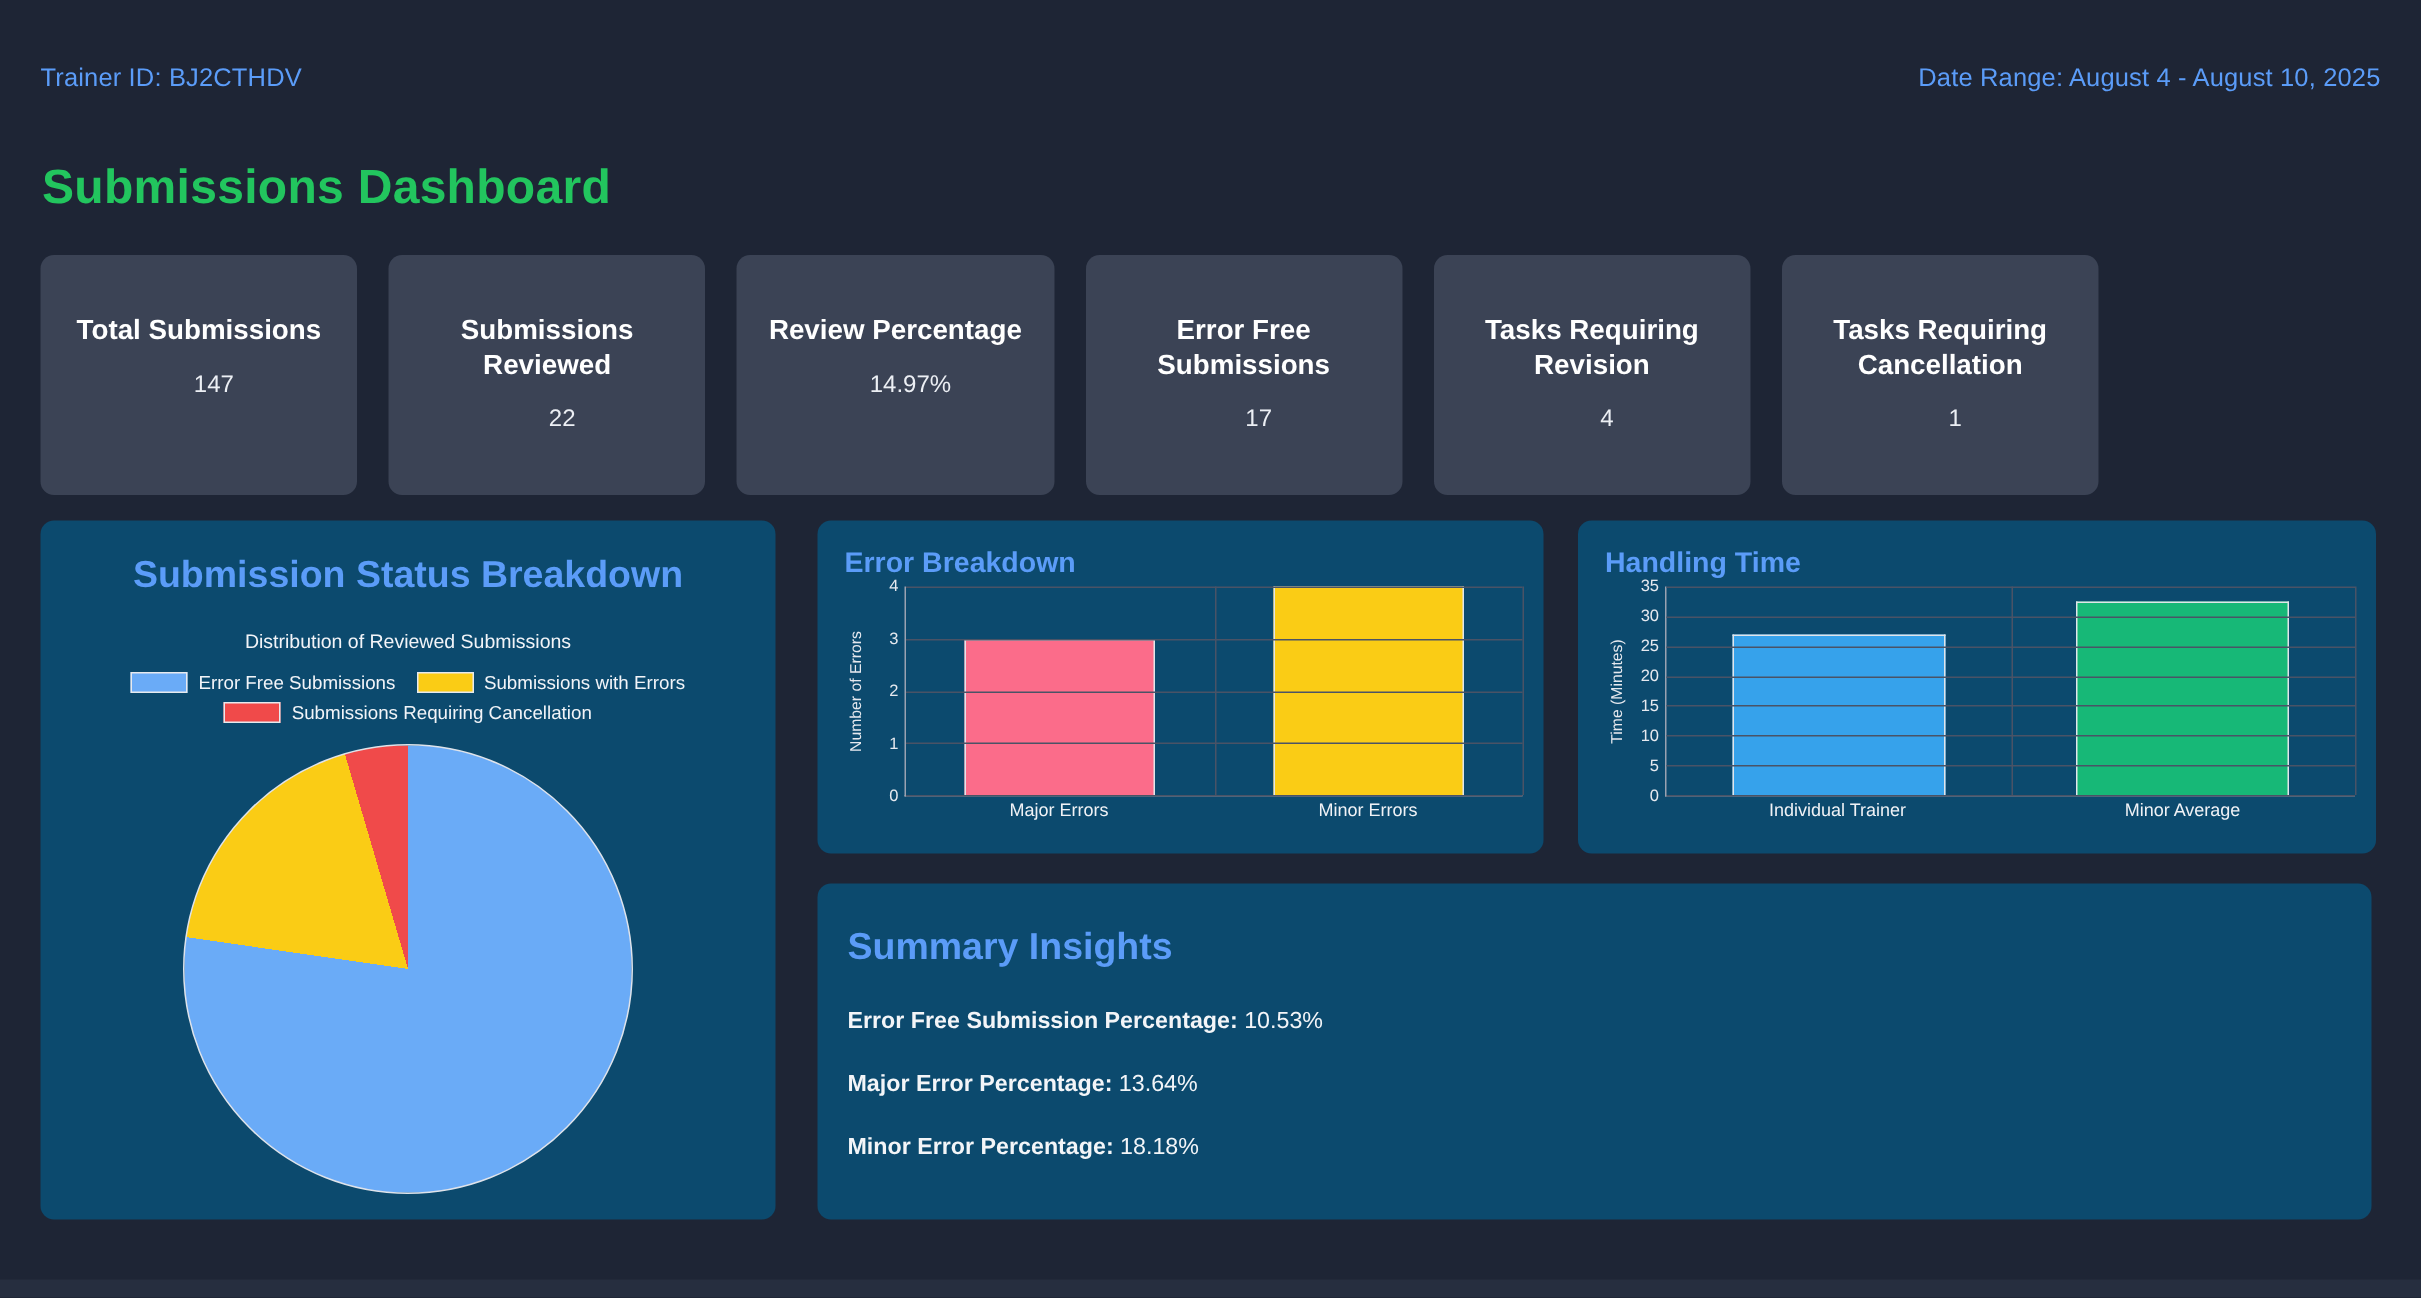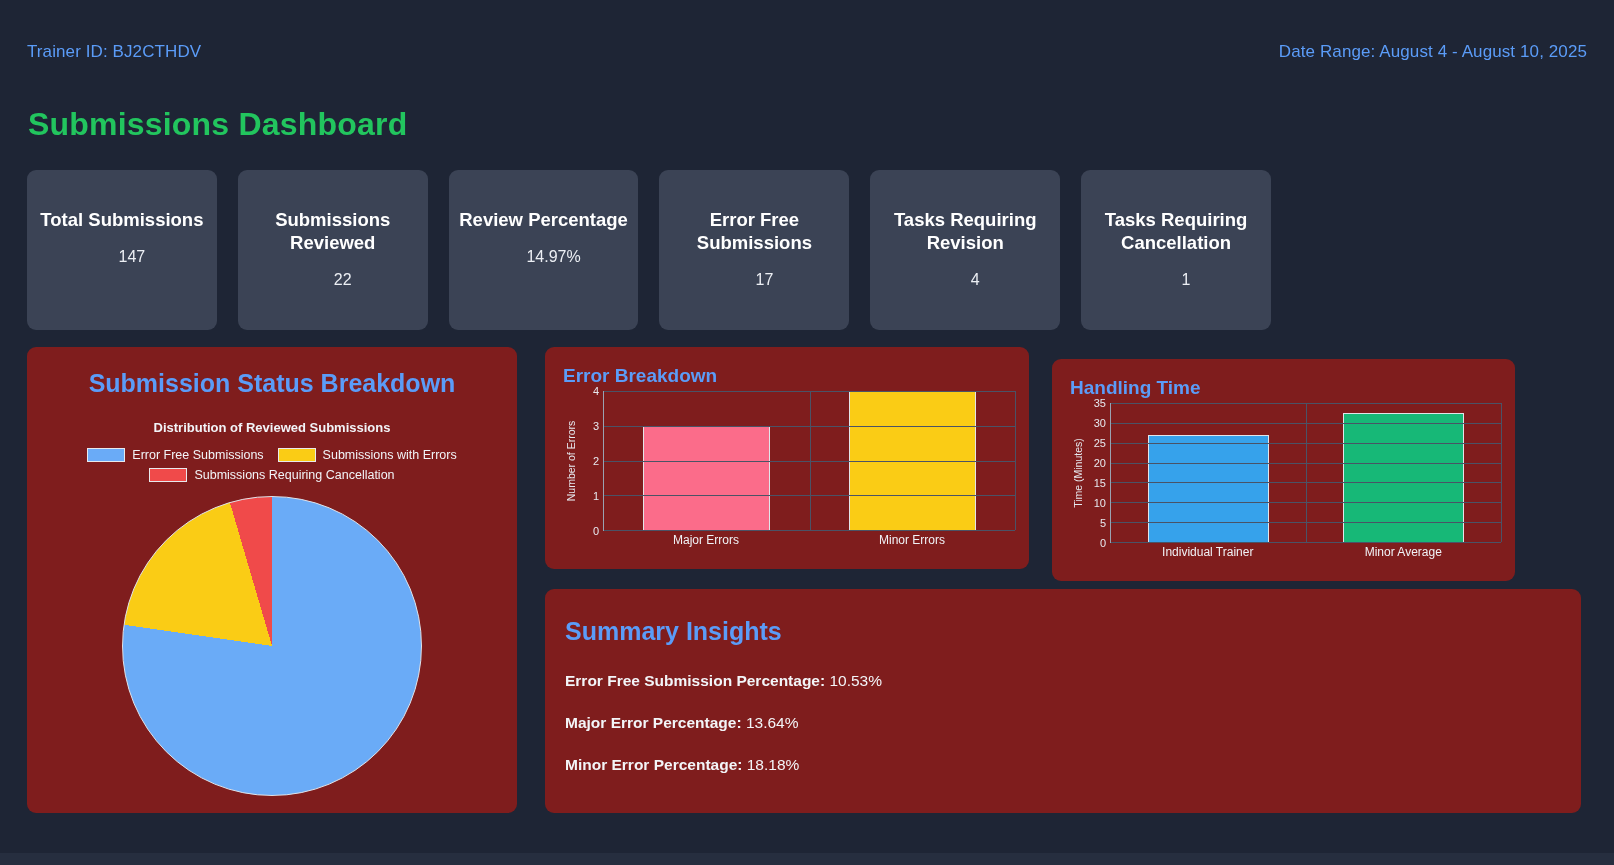--- a/index.html
+++ b/index.html
@@ -43,21 +43,21 @@
     font-weight: bold;
     color: #22c55e;
     letter-spacing: .2px;
   }
 
   
   .stats-row {
     position: absolute;
     top: 170px;
     left: 27px;
-    width: 1244px;
+    width: 1372px;
     height: 160px;
     display: flex;
     gap: 21px;
   }
   .stat-card {
     flex: 1 1 0;
     background: #3b4355;
     border-radius: 9px;
     padding-top: 38px;
     text-align: center;
@@ -72,21 +72,21 @@
   .stat-value {
     font-size: 16px;
     color: #eceff4;
     margin-top: 17px;
     padding-left: 20px;
   }
 
   
   .panel {
     position: absolute;
-    background: #7f1d1d;
+    background: #0c4a6e;
     border-radius: 9px;
   }
   .panel-title-lg {
     font-size: 25px;
     font-weight: bold;
     color: #5b9cf8;
     text-align: center;
   }
   .panel-title-sm {
     font-size: 19px;
@@ -98,21 +98,21 @@
   #pie-panel {
     left: 27px;
     top: 347px;
     width: 490px;
     height: 466px;
   }
   #pie-panel .panel-title-lg { margin-top: 22px; }
   .pie-subtitle {
     margin-top: 22px;
     font-size: 13px;
-    font-weight: bold;
+    font-weight: normal;
     text-align: center;
     color: #f2f4f8;
   }
   .pie-legend {
     margin-top: 13px;
     display: flex;
     flex-wrap: wrap;
     justify-content: center;
     gap: 6px 14px;
     padding: 0 52px;
@@ -147,23 +147,22 @@
   
   #error-panel {
     left: 545px;
     top: 347px;
     width: 484px;
     height: 222px;
   }
   #handling-panel {
     left: 1052px;
     top: 347px;
-    width: 463px;
+    width: 532px;
     height: 222px;
-    margin-top: 12px;
   }
   .chartbox {
     position: absolute;
     left: 18px;
     right: 14px;
     top: 44px;
     bottom: 8px;
   }
   .chart-title-pos { position: absolute; left: 18px; top: 18px; }
 

